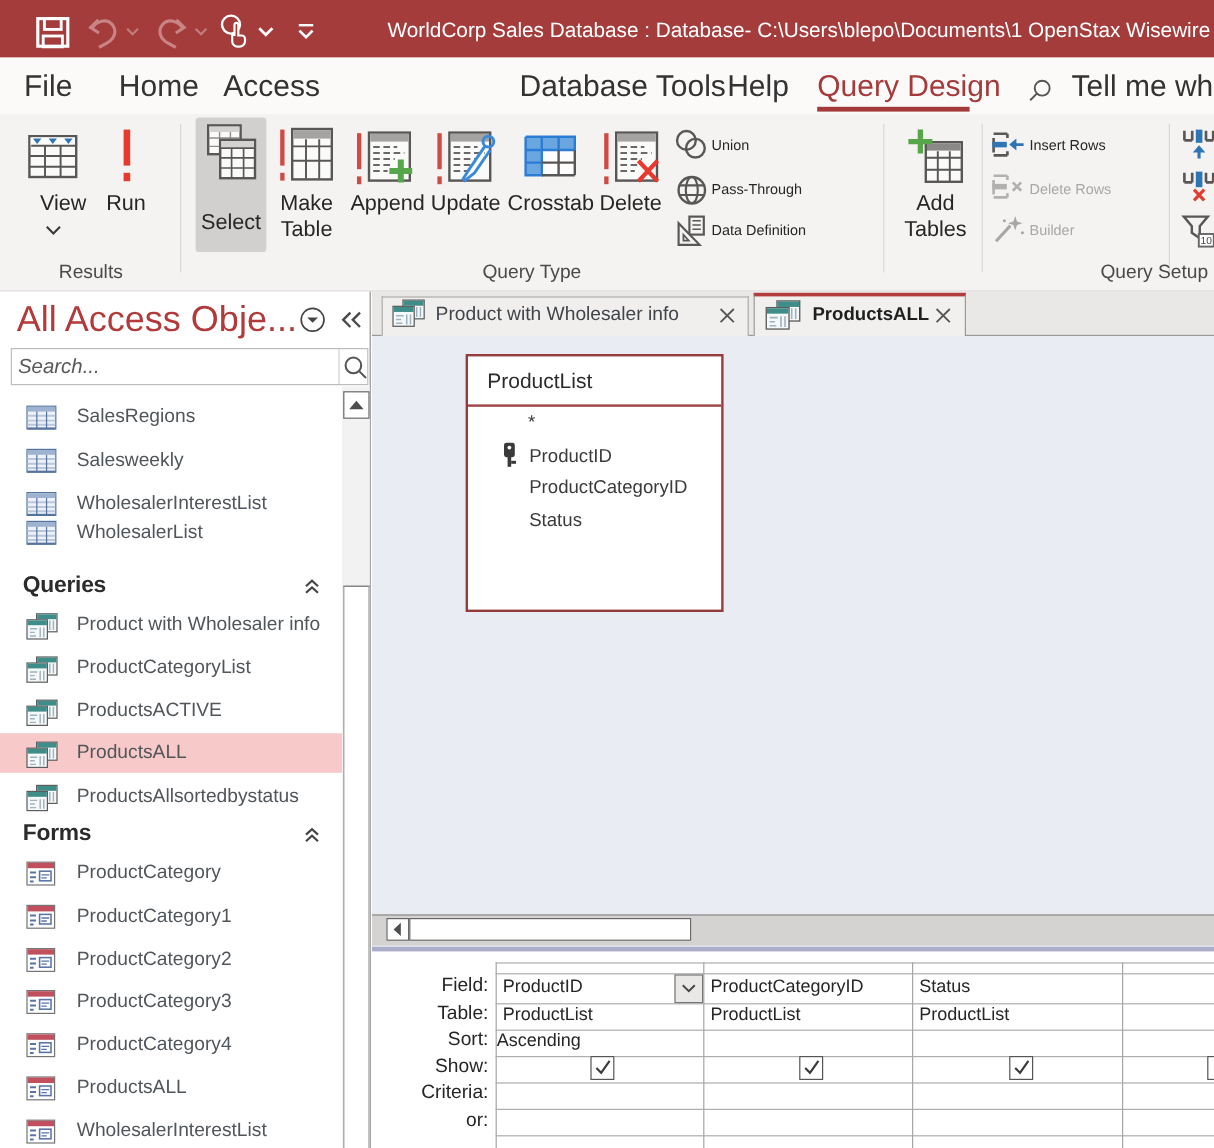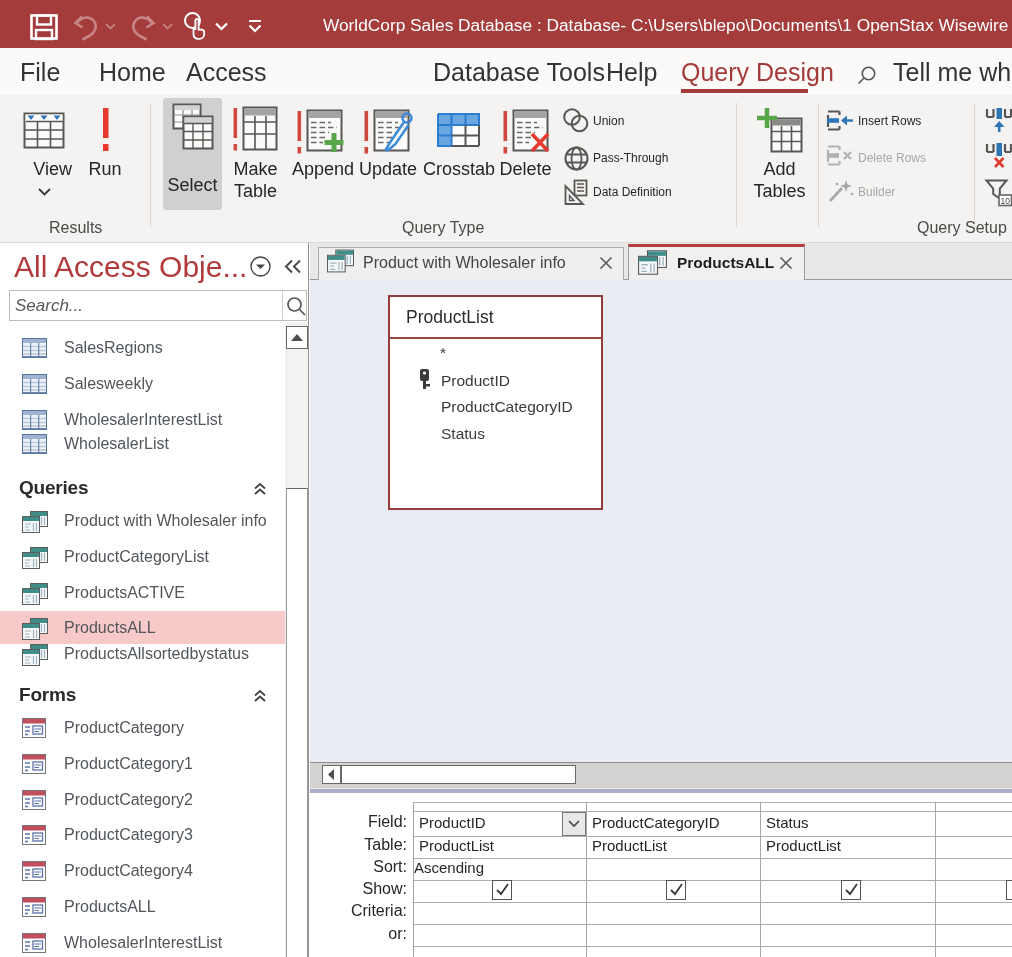--- a/index.html
+++ b/index.html
@@ -368,21 +368,21 @@
         <use href="#qryicon"></use>
       </svg>
       <div class="t">ProductsACTIVE</div>
     </div>
   <div class="navitem" style="top:367px;">
       <svg width="26" height="22">
         <use href="#qryicon"></use>
       </svg>
       <div class="t">ProductsALL</div>
     </div>
-  <div class="navitem" style="top:393px;">
+  <div class="navitem" style="top:403px;">
       <svg width="26" height="22">
         <use href="#qryicon"></use>
       </svg>
       <div class="t">ProductsAllsortedbystatus</div>
     </div>
   <div class="navhdr" style="top:441px;">Forms</div>
   <svg class="chev2" style="top:445px;" width="14" height="16" viewBox="0 0 14 16">
       <use href="#chevup"></use>
     </svg>
   <div class="navitem" style="top:467px;">

